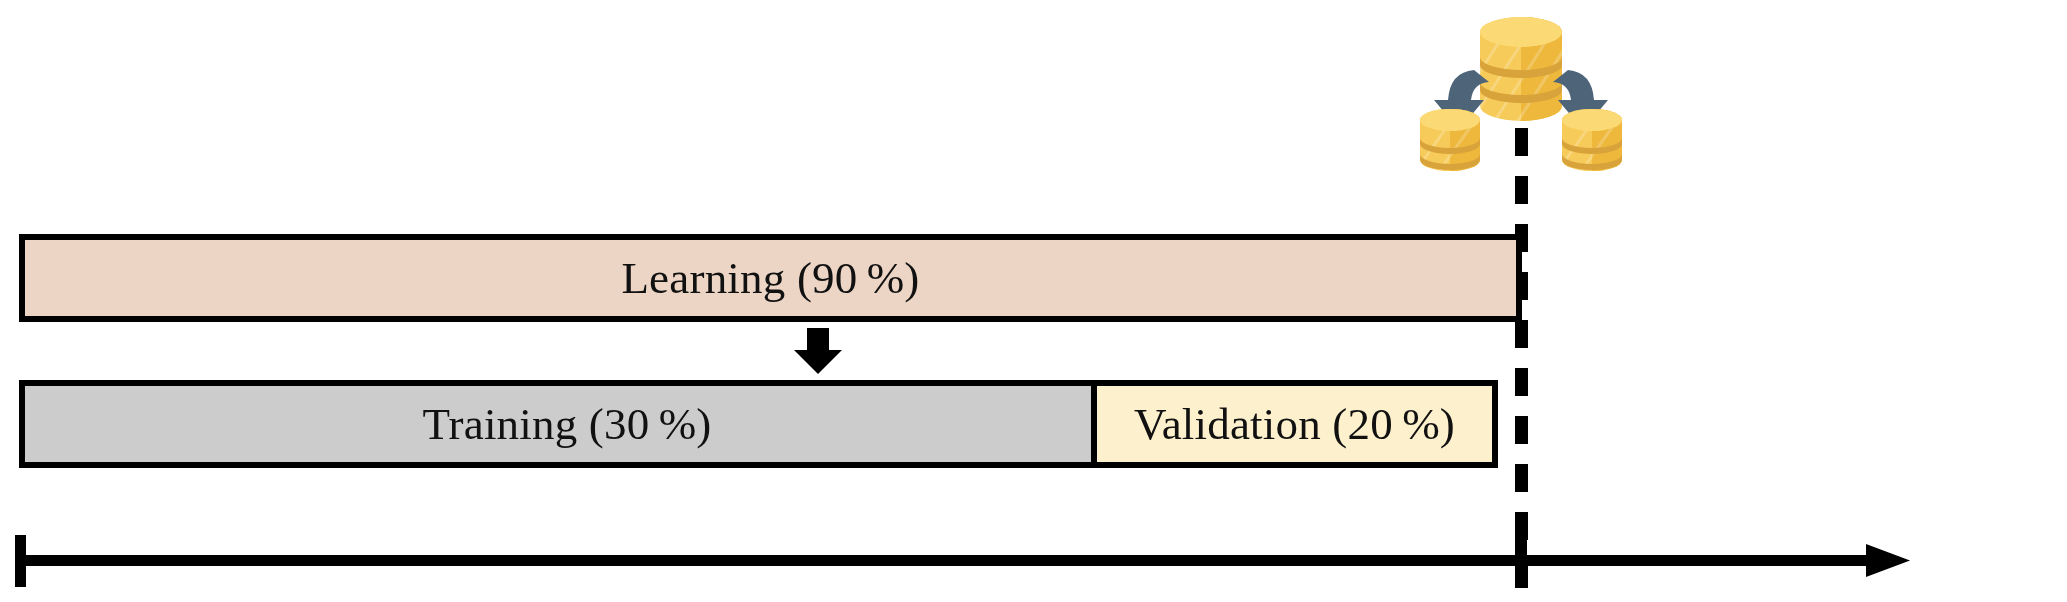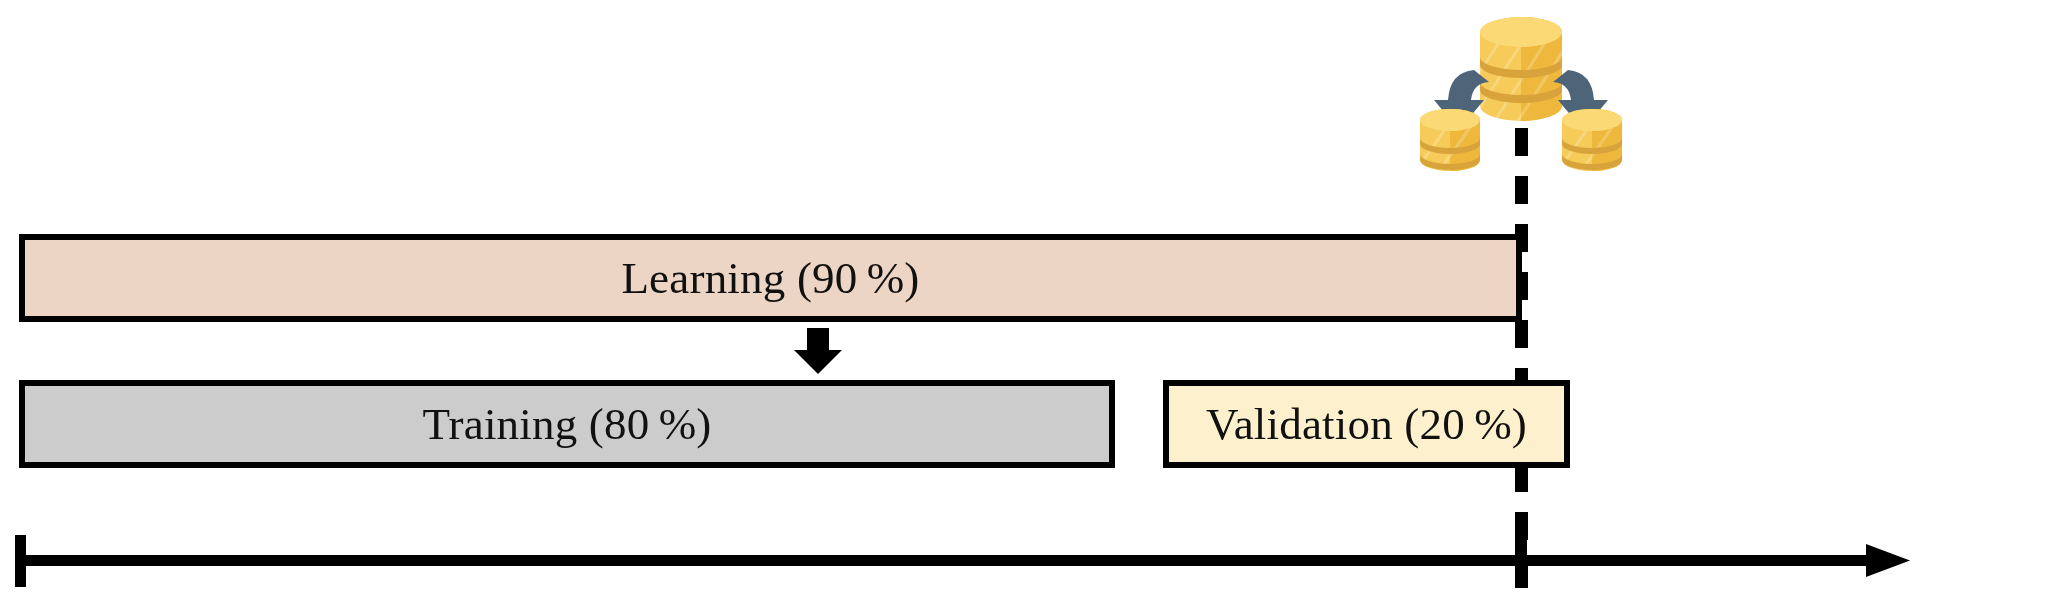--- a/index.html
+++ b/index.html
@@ -24,21 +24,21 @@
   }
 
   
   #row-learning{left:19px;top:234px;width:1861px;height:88px;}
   #seg-learning{left:0;width:1503px;background:#ecd5c5;}
   #seg-testing{left:1503px;width:358px;background:#9ec4e4;}
 
   
   #row-training{left:19px;top:380px;width:1503px;height:88px;}
   #seg-training{left:0;width:1096px;background:#cccccc;}
-  #seg-validation{left:1144px;width:407px;background:#fdf1cd;}
+  #seg-validation{left:1072px;width:407px;background:#fdf1cd;}
 
   
   #down-arrow{position:absolute;left:790px;top:328px;width:56px;height:46px;}
 
   
   #dash-line{
     position:absolute;left:1515px;top:128px;width:13px;height:460px;
     background-image:repeating-linear-gradient(
       to bottom,#000 0,#000 28px,rgba(0,0,0,0) 28px,rgba(0,0,0,0) 48px);
   }
@@ -135,21 +135,21 @@
   </div>
 
   <div id="down-arrow">
     <svg width="56" height="46" viewBox="0 0 56 46">
       <path d="M17 0 h22 v22 h13 L28 46 L4 22 h13 z" fill="#000000"></path>
     </svg>
   </div>
 
   <div id="row-training" class="bar-row">
     <div id="seg-training" class="seg">
-      <span class="seg-label">Training (80 %)</span>
+      <span class="seg-label">Training (30 %)</span>
     </div>
     <div id="seg-validation" class="seg">
       <span class="seg-label">Validation (20 %)</span>
     </div>
   </div>
 
   <div id="axis">
     <svg width="2067" height="122" viewBox="0 0 2067 122">
 
       <rect x="15" y="55" width="11" height="52" fill="#000000"></rect>

